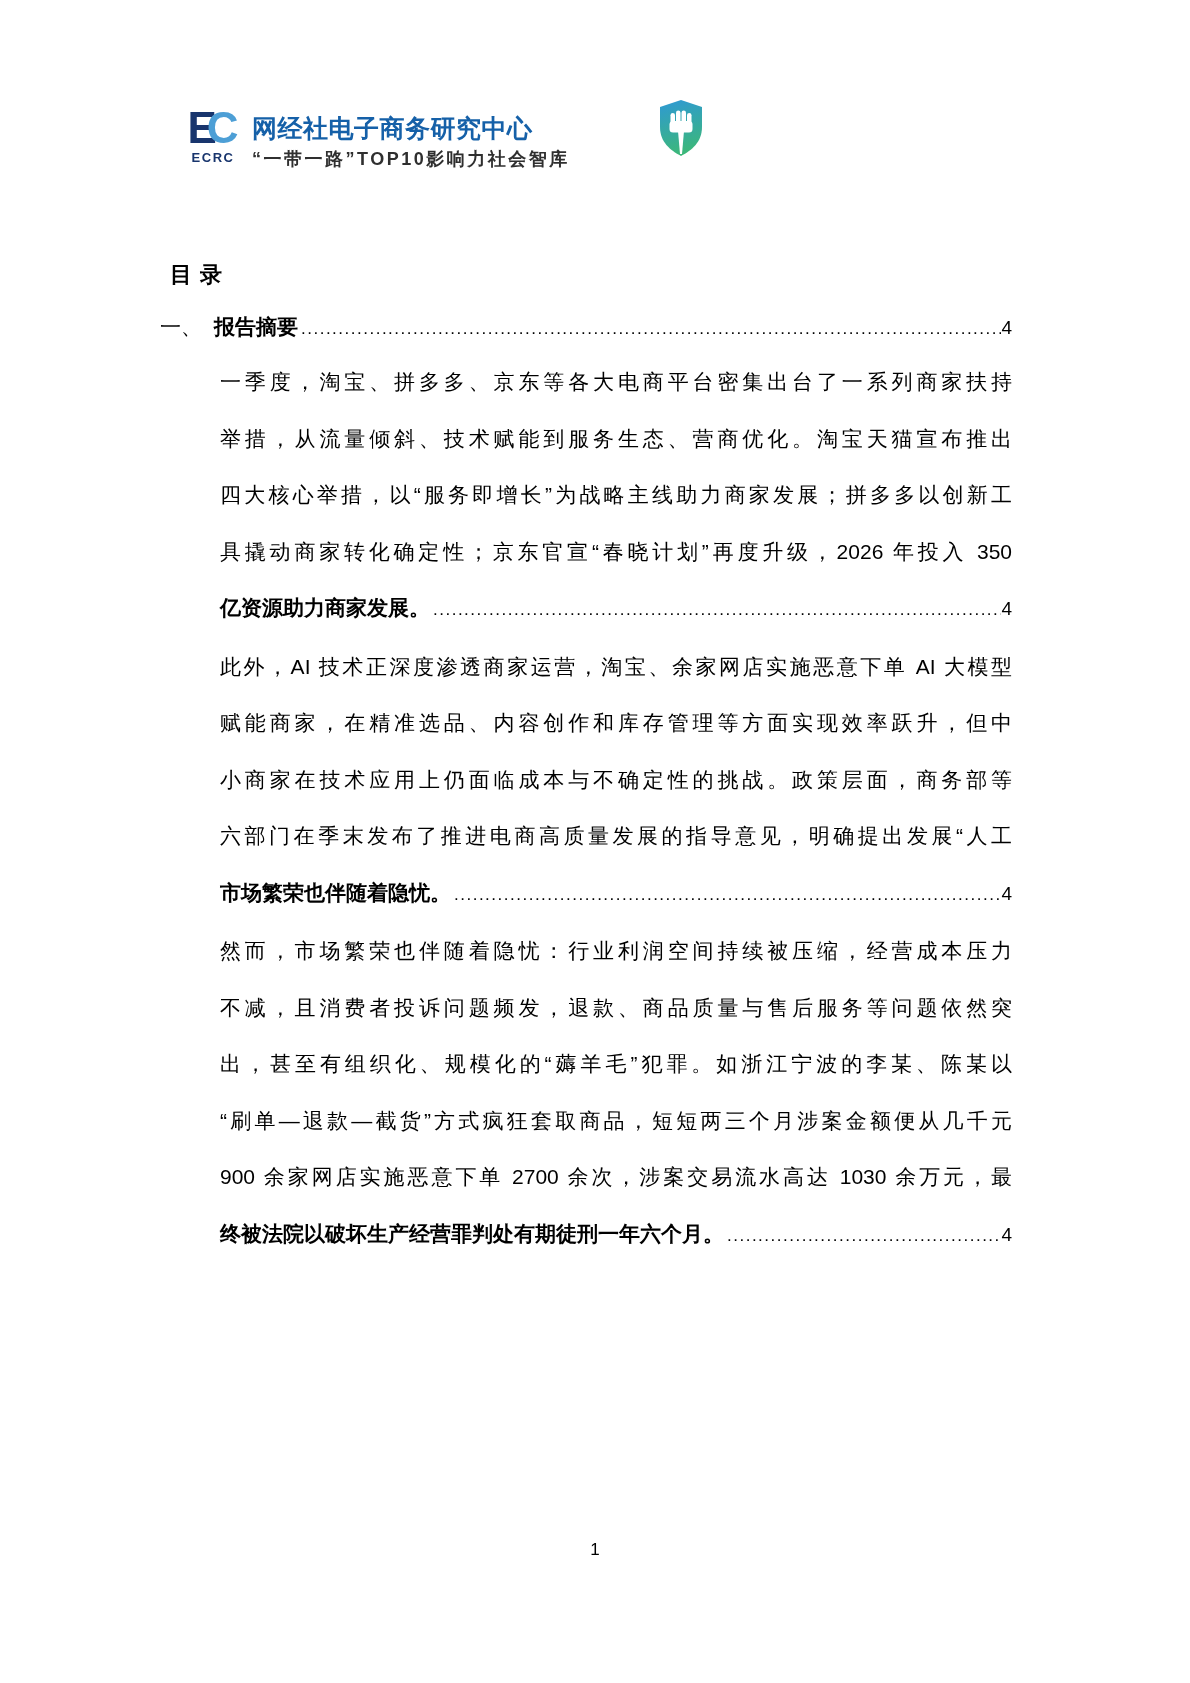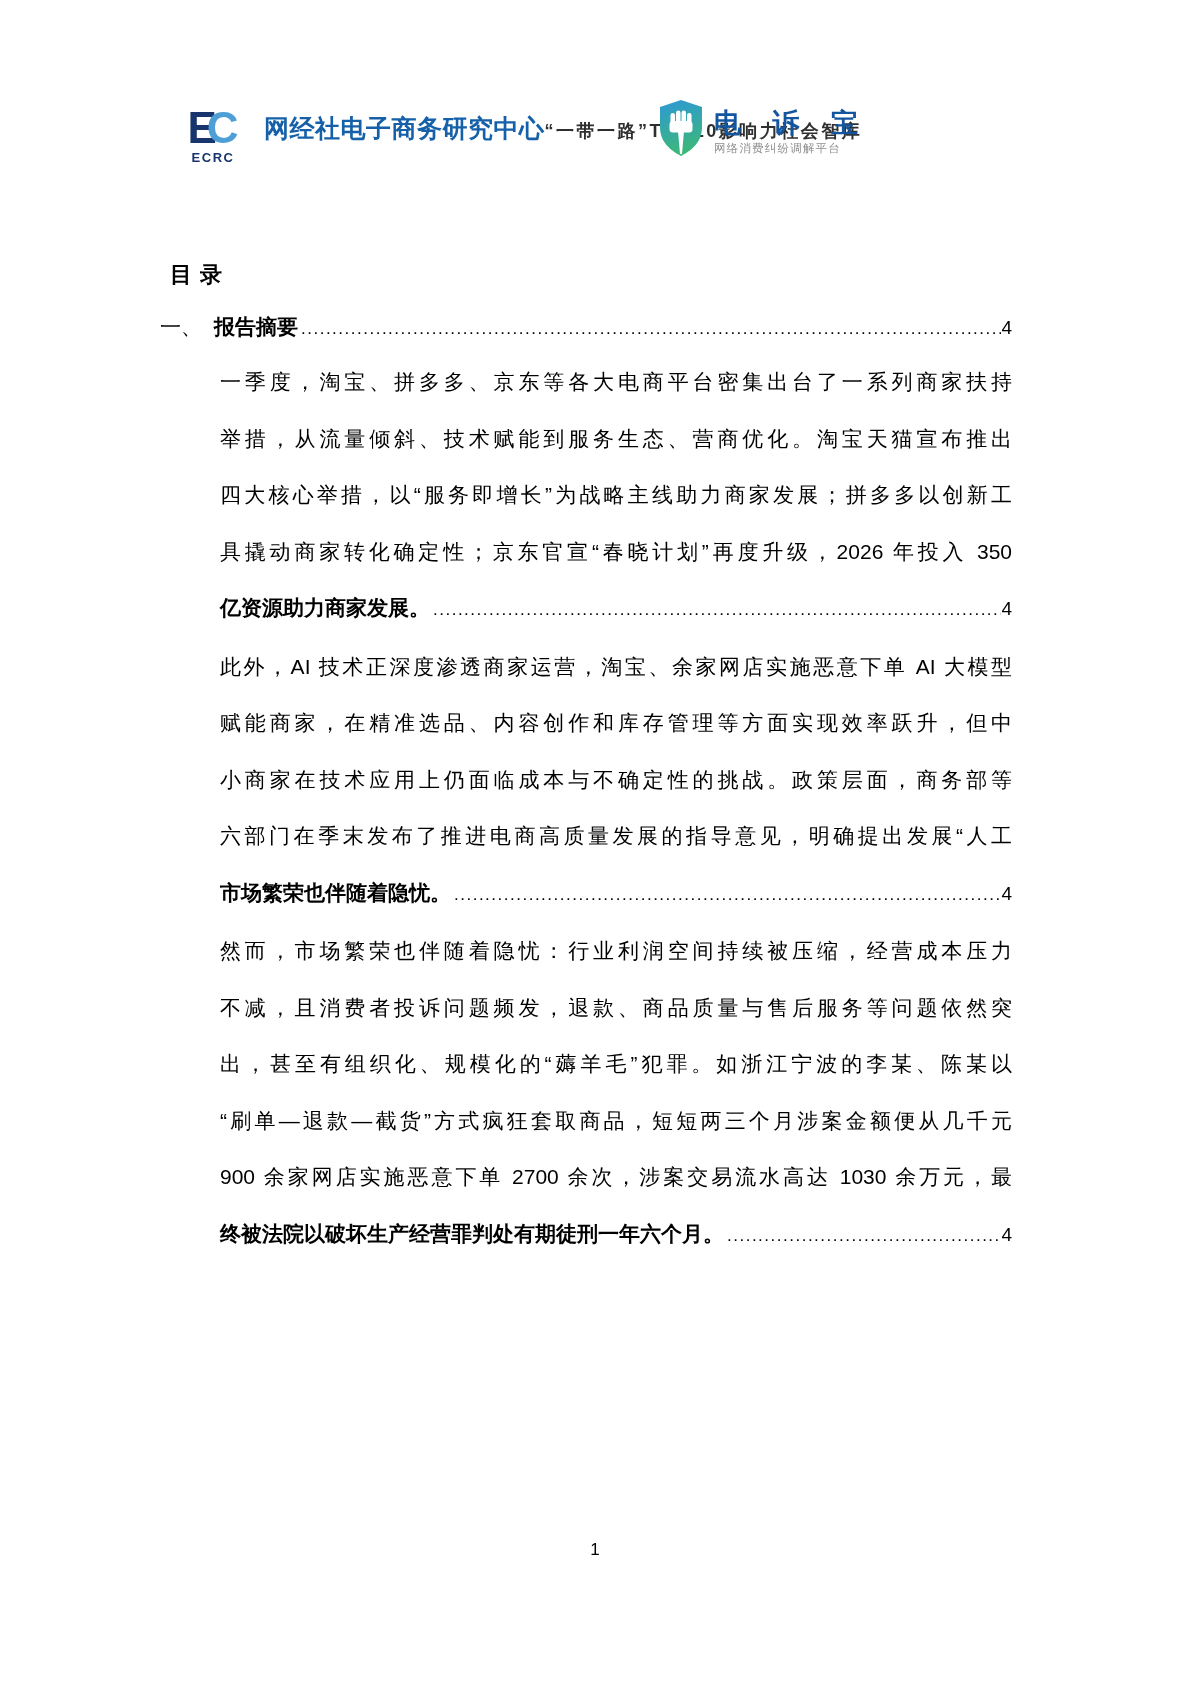--- a/index.html
+++ b/index.html
@@ -6,31 +6,31 @@
   body {
     width:1190px; height:1683px; position:relative;
     background:#ffffff; overflow:hidden;
     font-family:"Liberation Sans", sans-serif;
     color:#000;
   }
 
   
   .header-left {
     position:absolute; left:182px; top:108px;
-    display:flex; align-items:flex-start;gap:12px;
+    display:flex; align-items:flex-start;
   }
   .ec-mark { display:flex; flex-direction:column; align-items:center; width:62px; }
   .ec-letters {
     font-weight:bold; font-size:44px; line-height:40px; letter-spacing:-10px;
     font-family:"Liberation Sans", sans-serif; padding-right:10px;
   }
   .ec-e { color:#18356d; }
   .ec-c { color:#4d9fd6; }
   .ec-acronym { font-size:13px; font-weight:bold; color:#18356d; letter-spacing:1.5px; margin-top:2px; }
-  .ecrc-text { display:flex; flex-direction:row; margin-left:8px; padding-top:6px; }
+  .ecrc-text { display:flex; flex-direction:column; margin-left:8px; padding-top:6px; }
   .ecrc-title { font-size:25px; font-weight:bold; color:#1560a8; line-height:28px; letter-spacing:0.5px; }
   .ecrc-subtitle { font-size:18px; font-weight:bold; color:#2f2f2f; letter-spacing:2.5px; margin-top:5px; }
 
   .header-right { position:absolute; left:656px; top:98px; display:flex; }
   .shield-wrap { width:50px; height:60px; flex:0 0 auto; }
   .dsb-text { display:flex; flex-direction:column; margin-left:8px; padding-top:12px; }
   .dsb-title { font-size:27px; font-weight:bold; color:#14569e; letter-spacing:12px; line-height:26px; white-space:nowrap; }
   .dsb-subtitle { font-size:11.5px; color:#8f8f8f; letter-spacing:1.2px; margin-top:5px; white-space:nowrap; }
 
   
@@ -86,24 +86,20 @@
       <g fill="#ffffff">
         <rect x="29" y="30" width="9" height="24" rx="4.5"></rect>
         <rect x="40" y="25" width="9" height="28" rx="4.5"></rect>
         <rect x="51" y="25" width="9" height="28" rx="4.5"></rect>
         <rect x="62" y="30" width="9" height="24" rx="4.5"></rect>
         <rect x="27" y="46" width="46" height="23" rx="7"></rect>
         <path d="M44 66 L56 66 L52 112 L48 112 Z"></path>
       </g>
     </svg>
   </div>
-  <div class="dsb-text">
-    <div class="dsb-title">电 诉 宝</div>
-    <div class="dsb-subtitle">网络消费纠纷调解平台</div>
-  </div>
 </div>
 
 <div class="toc">
   <div class="toc-title">目录</div>
   <div class="toc-entries">
       <div class="entry heading">
         <div class="line leader">
           <span class="leader-num">一、</span>
           <span class="leader-text">报告摘要</span>
           <span class="leader-dots">....................................................................................................................................................................................................................................................................</span>

